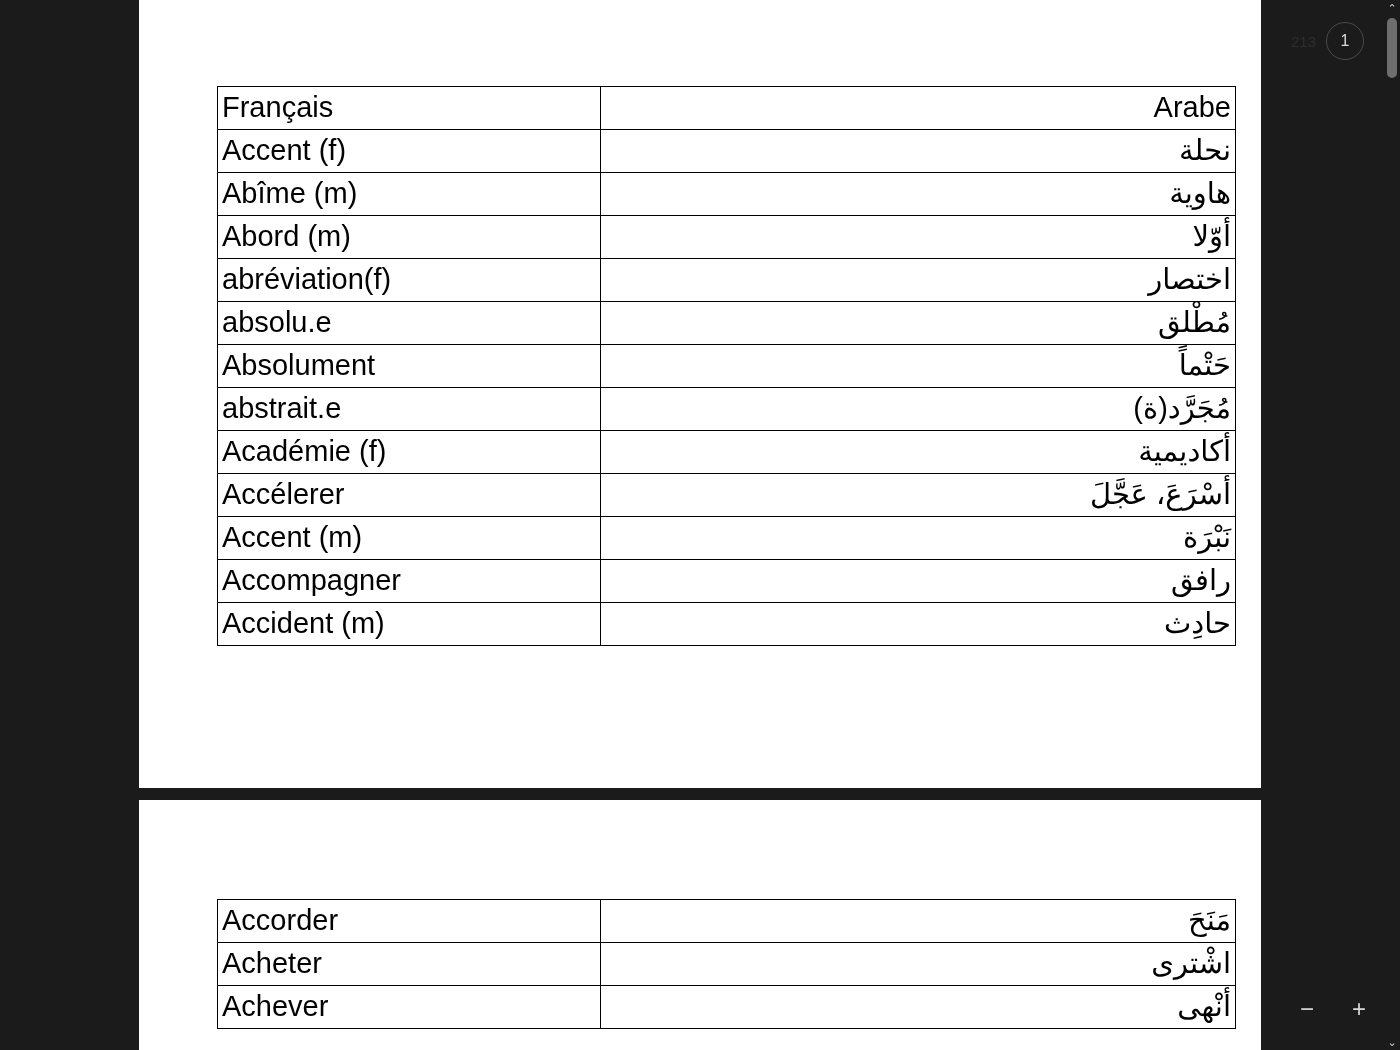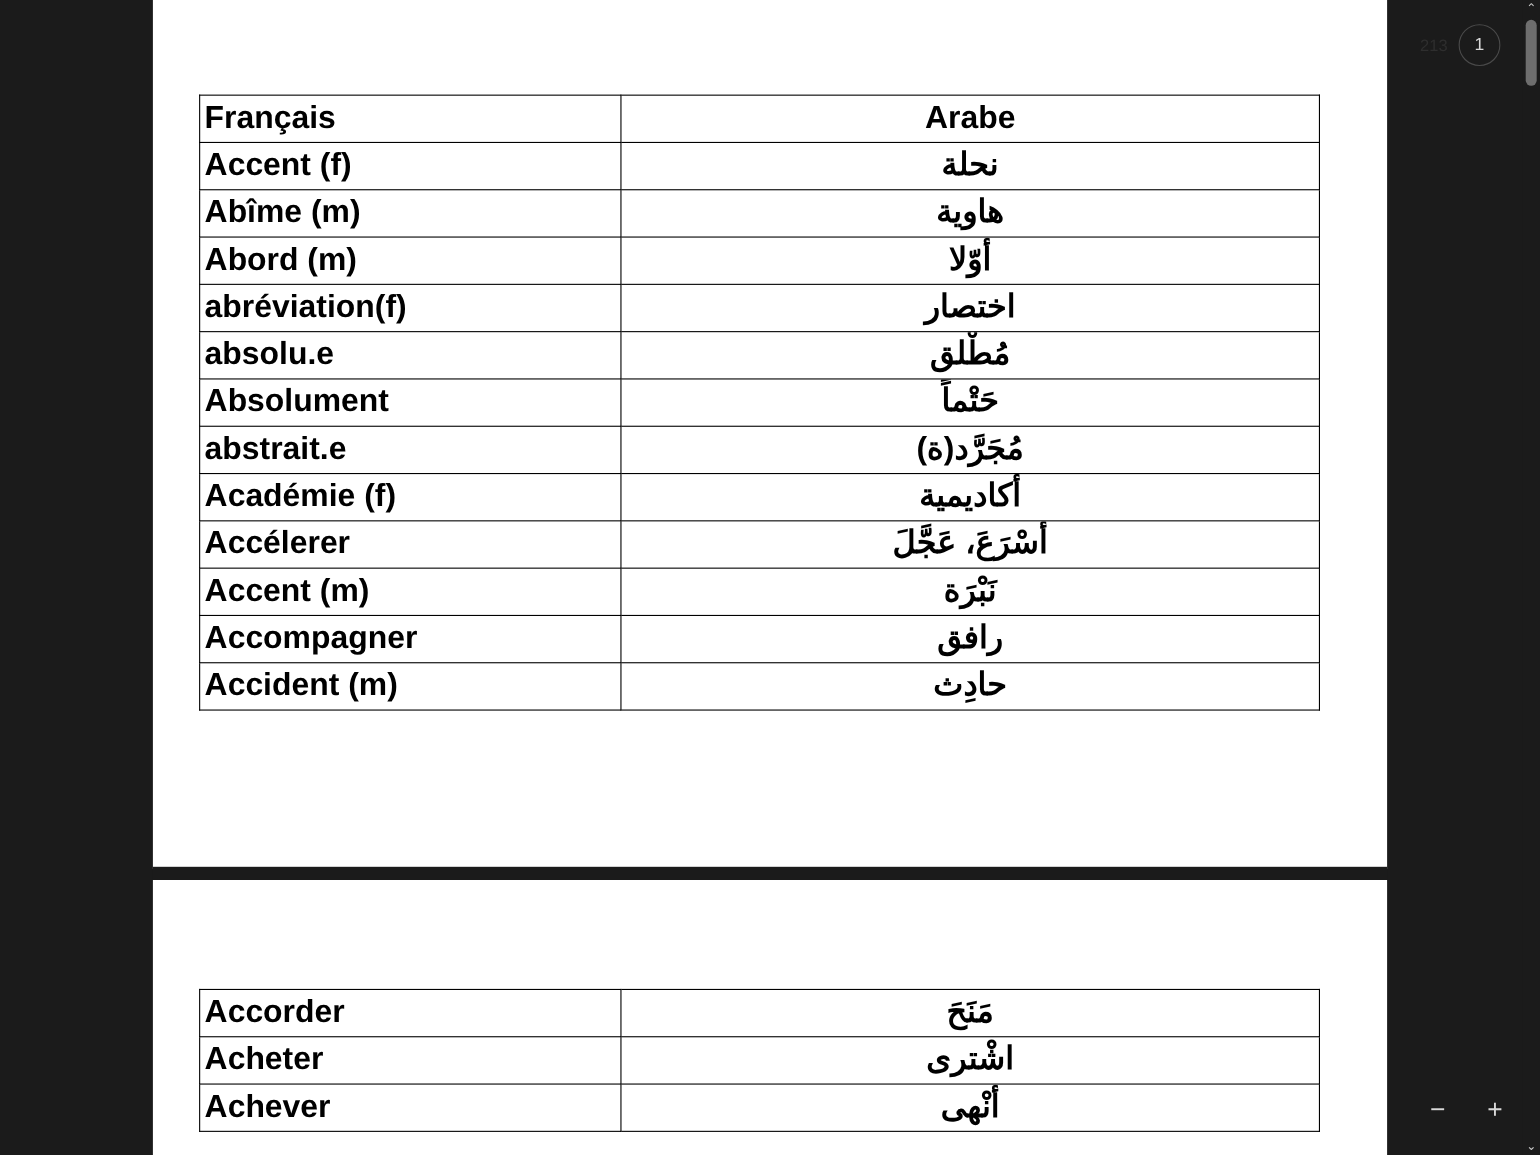--- a/index.html
+++ b/index.html
@@ -44,23 +44,22 @@
     width: 1122px;
     top: 788px;
     height: 14px;
     background: #1b1b1b;
   }
 
   
   table.dict {
     border-collapse: collapse;
     width: 1000px;
-    margin-left: 42px;
+    margin-left: 78px;
     table-layout: fixed;
-    font-weight: bold;
   }
 
   table.dict td {
     border: 1px solid #000000;
     height: 40px;
     padding: 0 4px 2px 4px;
     font-size: 29px;
     line-height: 32px;
     color: #000000;
     vertical-align: middle;
@@ -68,21 +67,21 @@
     white-space: nowrap;
   }
 
   td.fr {
     width: 374px;
     text-align: left;
   }
 
   td.ar {
     width: 626px;
-    text-align: center;
+    text-align: right;
     direction: rtl;
     font-size: 27px;
   }
 
   #table-1 {
     position: absolute;
     top: 96px;
     left: 0;
     width: 1122px;
   }

